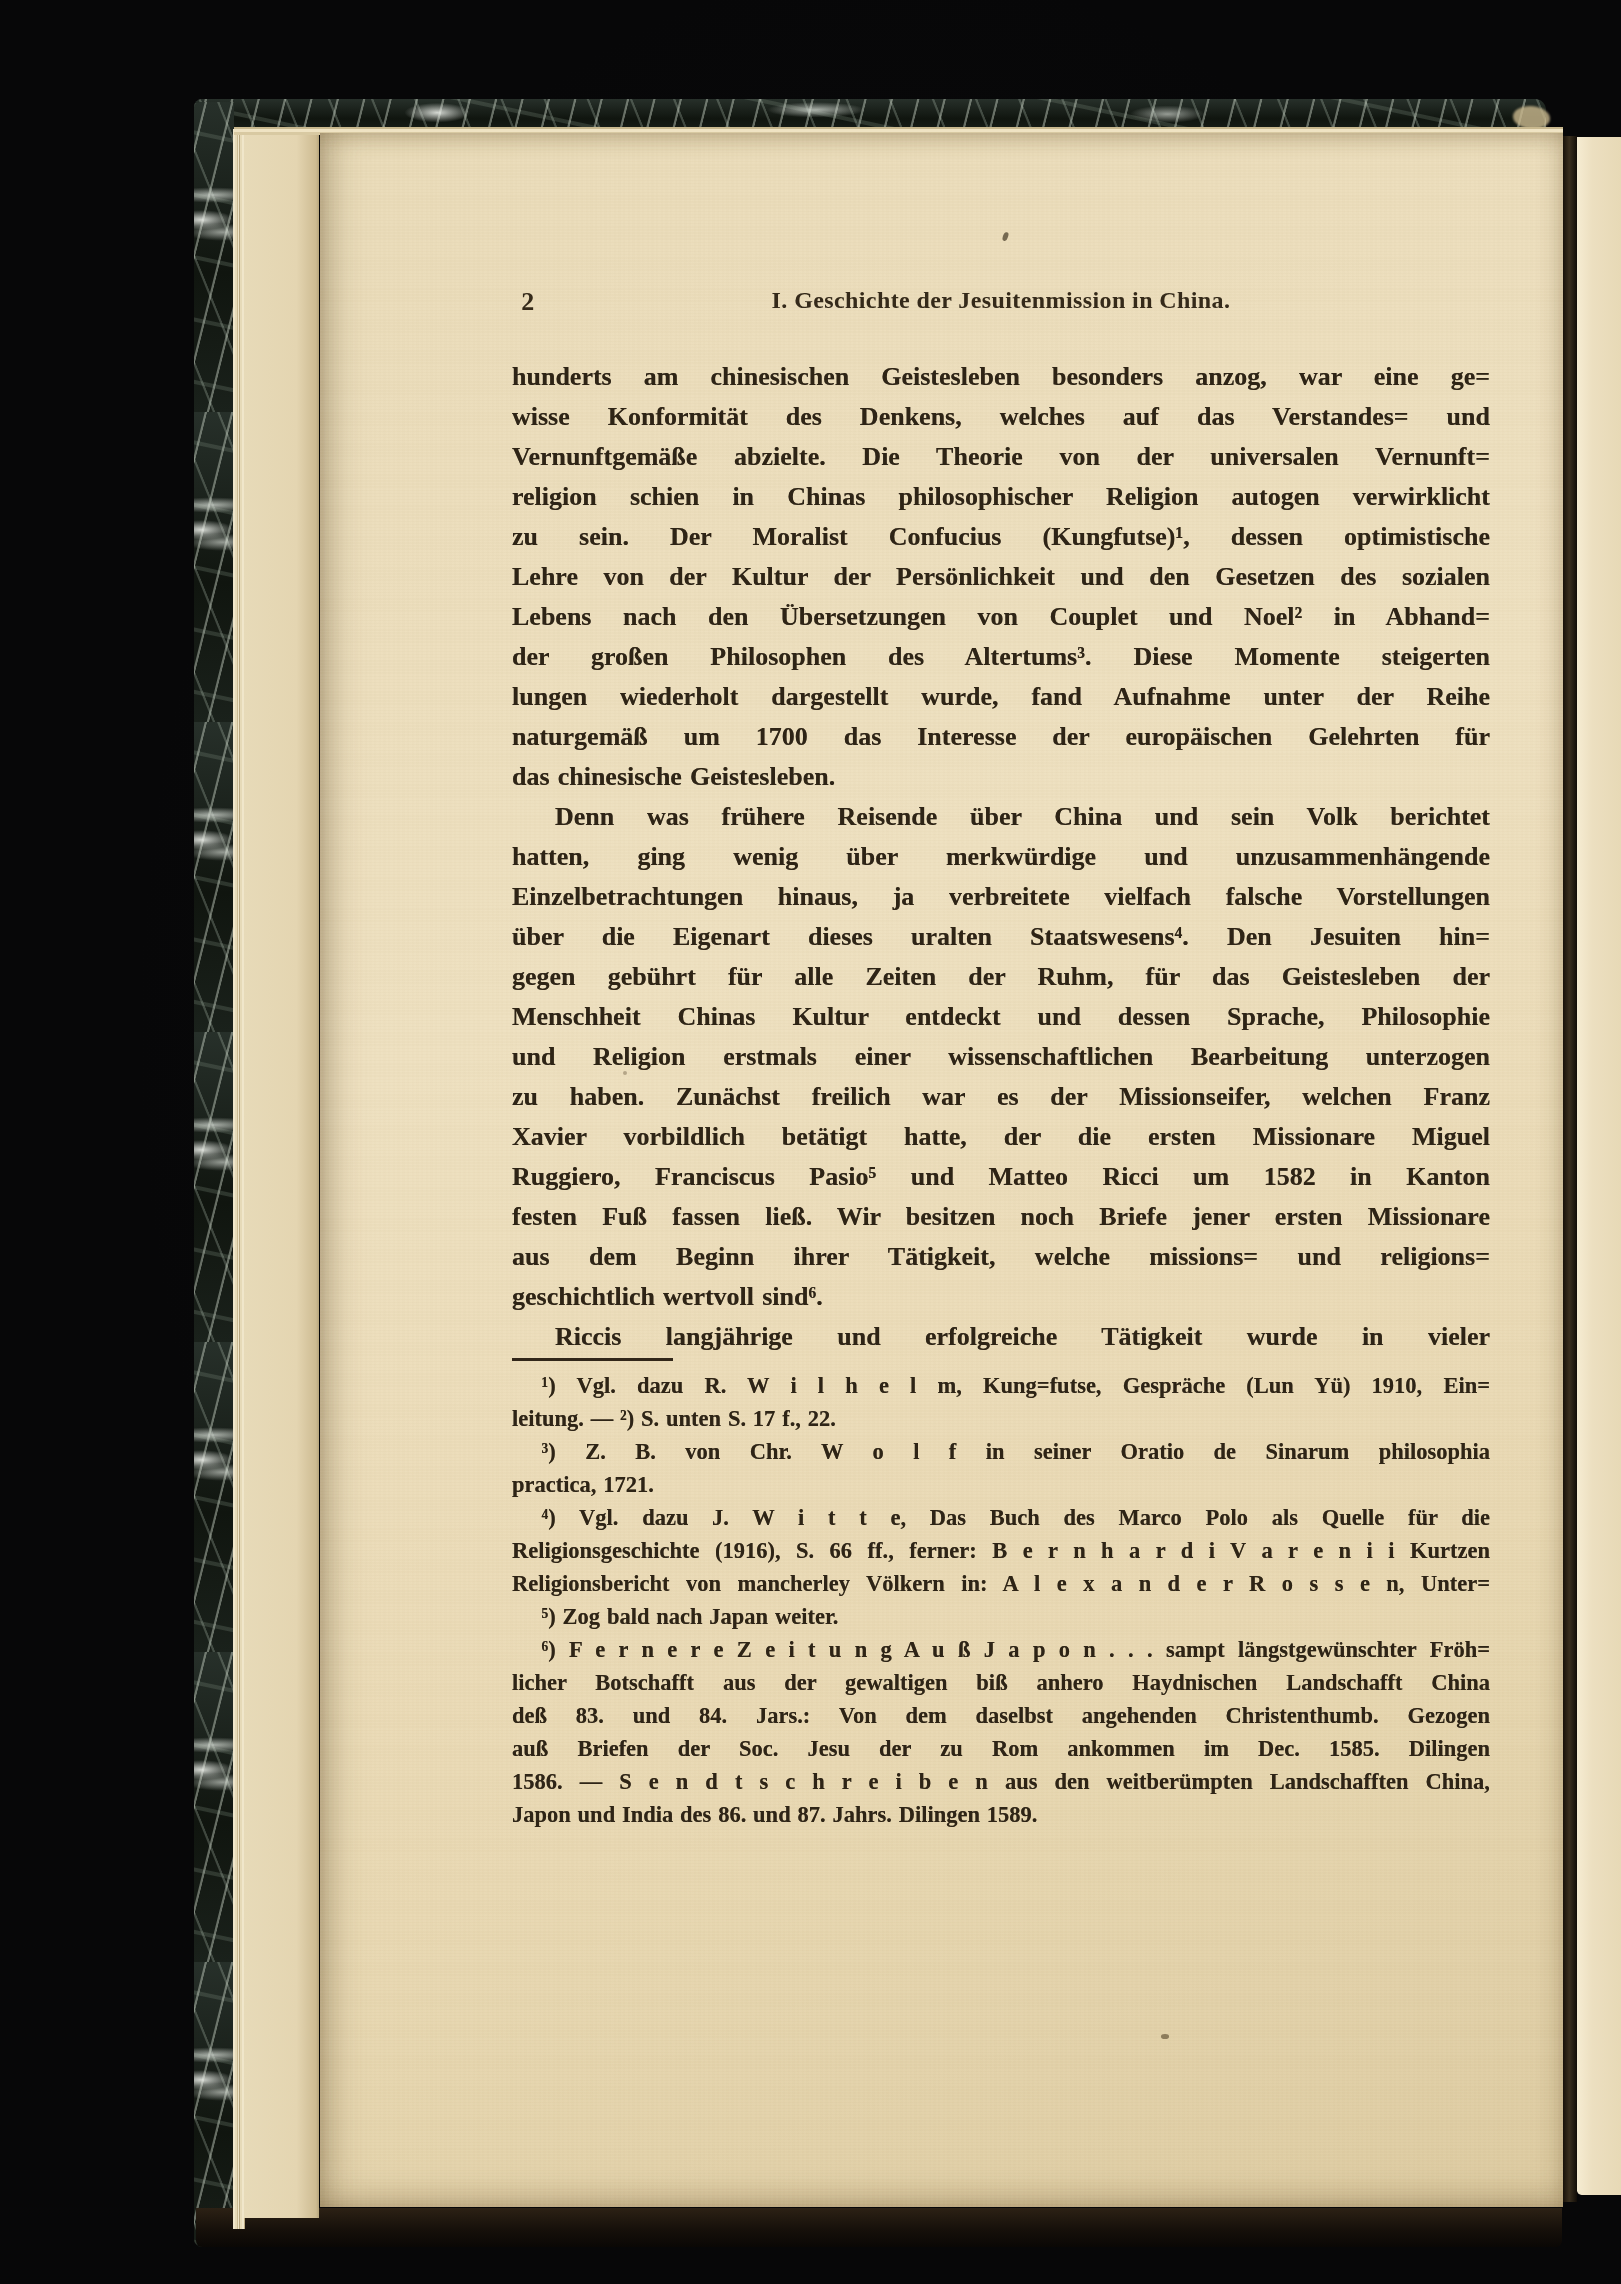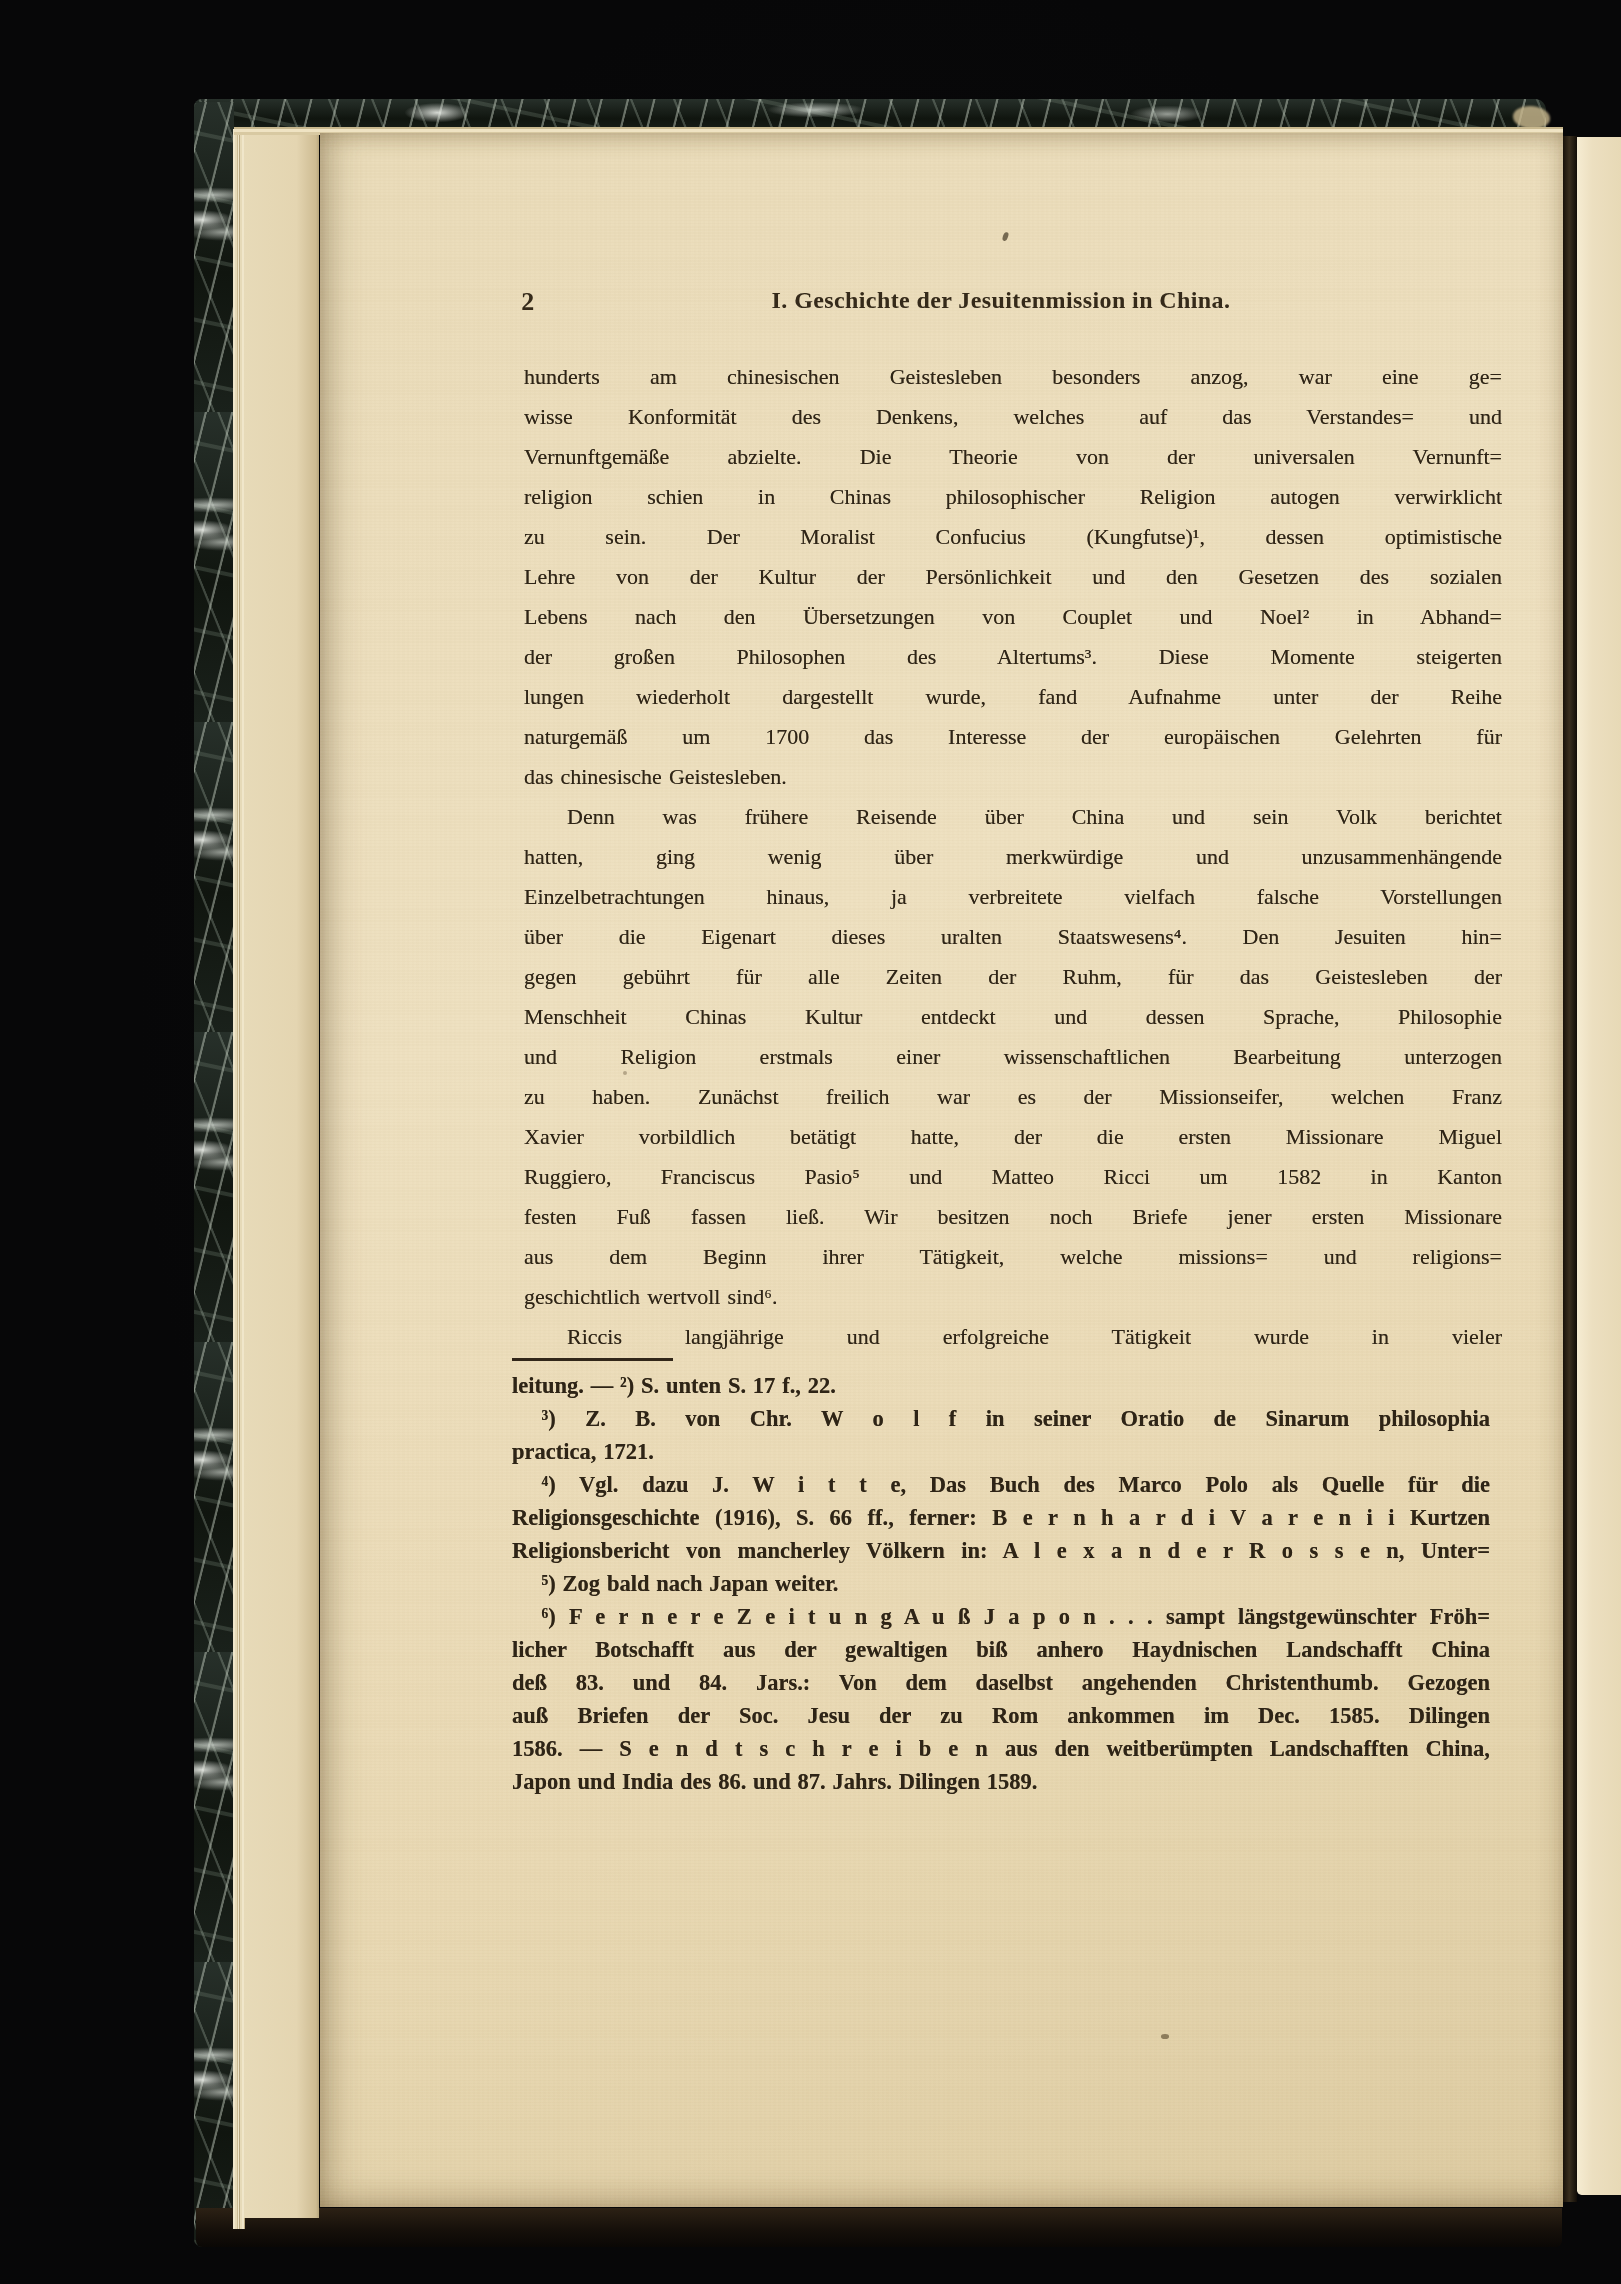--- a/index.html
+++ b/index.html
@@ -60,21 +60,21 @@
     background:rgba(55,44,26,.65);transform:rotate(18deg);}
   .speck{position:absolute;left:841px;top:1901px;width:7.8px;height:4.7px;border-radius:50%;
     background:rgba(72,56,30,.55);}
   .speck2{position:absolute;left:303px;top:938px;width:3.9px;height:3.9px;border-radius:50%;
     background:rgba(80,64,36,.35);}
   
   .header{position:absolute;left:192px;top:154px;width:978px;height:37px;font-size:24px;
     color:#352a1a;}
   .pnum{position:absolute;left:9.3px;top:0;font-size:26px;font-weight:bold;}
   .rtitle{display:block;text-align:center;font-weight:bold;letter-spacing:0.4px;}
-  .bodytext{position:absolute;left:204px;top:224px;width:978px;font-size:22px;font-weight:normal;
+  .bodytext{position:absolute;left:192px;top:224px;width:978px;font-size:26px;font-weight:bold;
     word-spacing:1.6px;}
   .bodytext .ln{height:40px;line-height:40px;}
   .footnotes{position:absolute;left:192px;top:1236px;width:978px;font-size:22.5px;font-weight:bold;
     word-spacing:1.2px;}
   .footnotes .ln{height:33px;line-height:33px;text-align:center;}
   .ln{overflow:visible;text-shadow:0 0 0.5px rgba(46,36,22,.55);}
   .j{text-align:justify;text-align-last:justify;}
   .l{text-align:left;text-align-last:left;}
   .bodytext .in{text-indent:43px;}
   .footnotes .in{text-indent:29.5px;}
@@ -128,20 +128,21 @@
       <div class="ln j">festen Fuß fassen ließ.  Wir besitzen noch Briefe jener ersten Missionare</div>
       <div class="ln j">aus dem Beginn ihrer Tätigkeit, welche missions= und religions=</div>
       <div class="ln l">geschichtlich wertvoll sind⁶.</div>
 
       <div class="ln j in">Riccis langjährige und erfolgreiche Tätigkeit wurde in vieler</div>
     </div>
 
     <div class="fnrule"></div>
 
     <div class="footnotes">
+      <div class="ln j in">¹) Vgl. dazu R. W i l h e l m, Kung=futse, Gespräche (Lun Yü) 1910, Ein=</div>
       <div class="ln l">leitung. — ²) S. unten S. 17 f., 22.</div>
       <div class="ln j in">³) Z. B. von Chr. W o l f in seiner Oratio de Sinarum philosophia</div>
       <div class="ln l">practica, 1721.</div>
       <div class="ln j in">⁴) Vgl. dazu J. W i t t e, Das Buch des Marco Polo als Quelle für die</div>
       <div class="ln j">Religionsgeschichte (1916), S. 66 ff., ferner: B e r n h a r d i  V a r e n i i  Kurtzen</div>
       <div class="ln j">Religionsbericht von mancherley Völkern in: A l e x a n d e r  R o s s e n, Unter=</div>
       <div class="ln l in">⁵) Zog bald nach Japan weiter.</div>
       <div class="ln j in">⁶) F e r n e r e  Z e i t u n g  A u ß  J a p o n . . . sampt längstgewünschter Fröh=</div>
       <div class="ln j">licher Botschafft aus der gewaltigen biß anhero Haydnischen Landschafft China</div>
       <div class="ln j">deß 83. und 84. Jars.: Von dem daselbst angehenden Christenthumb.  Gezogen</div>

